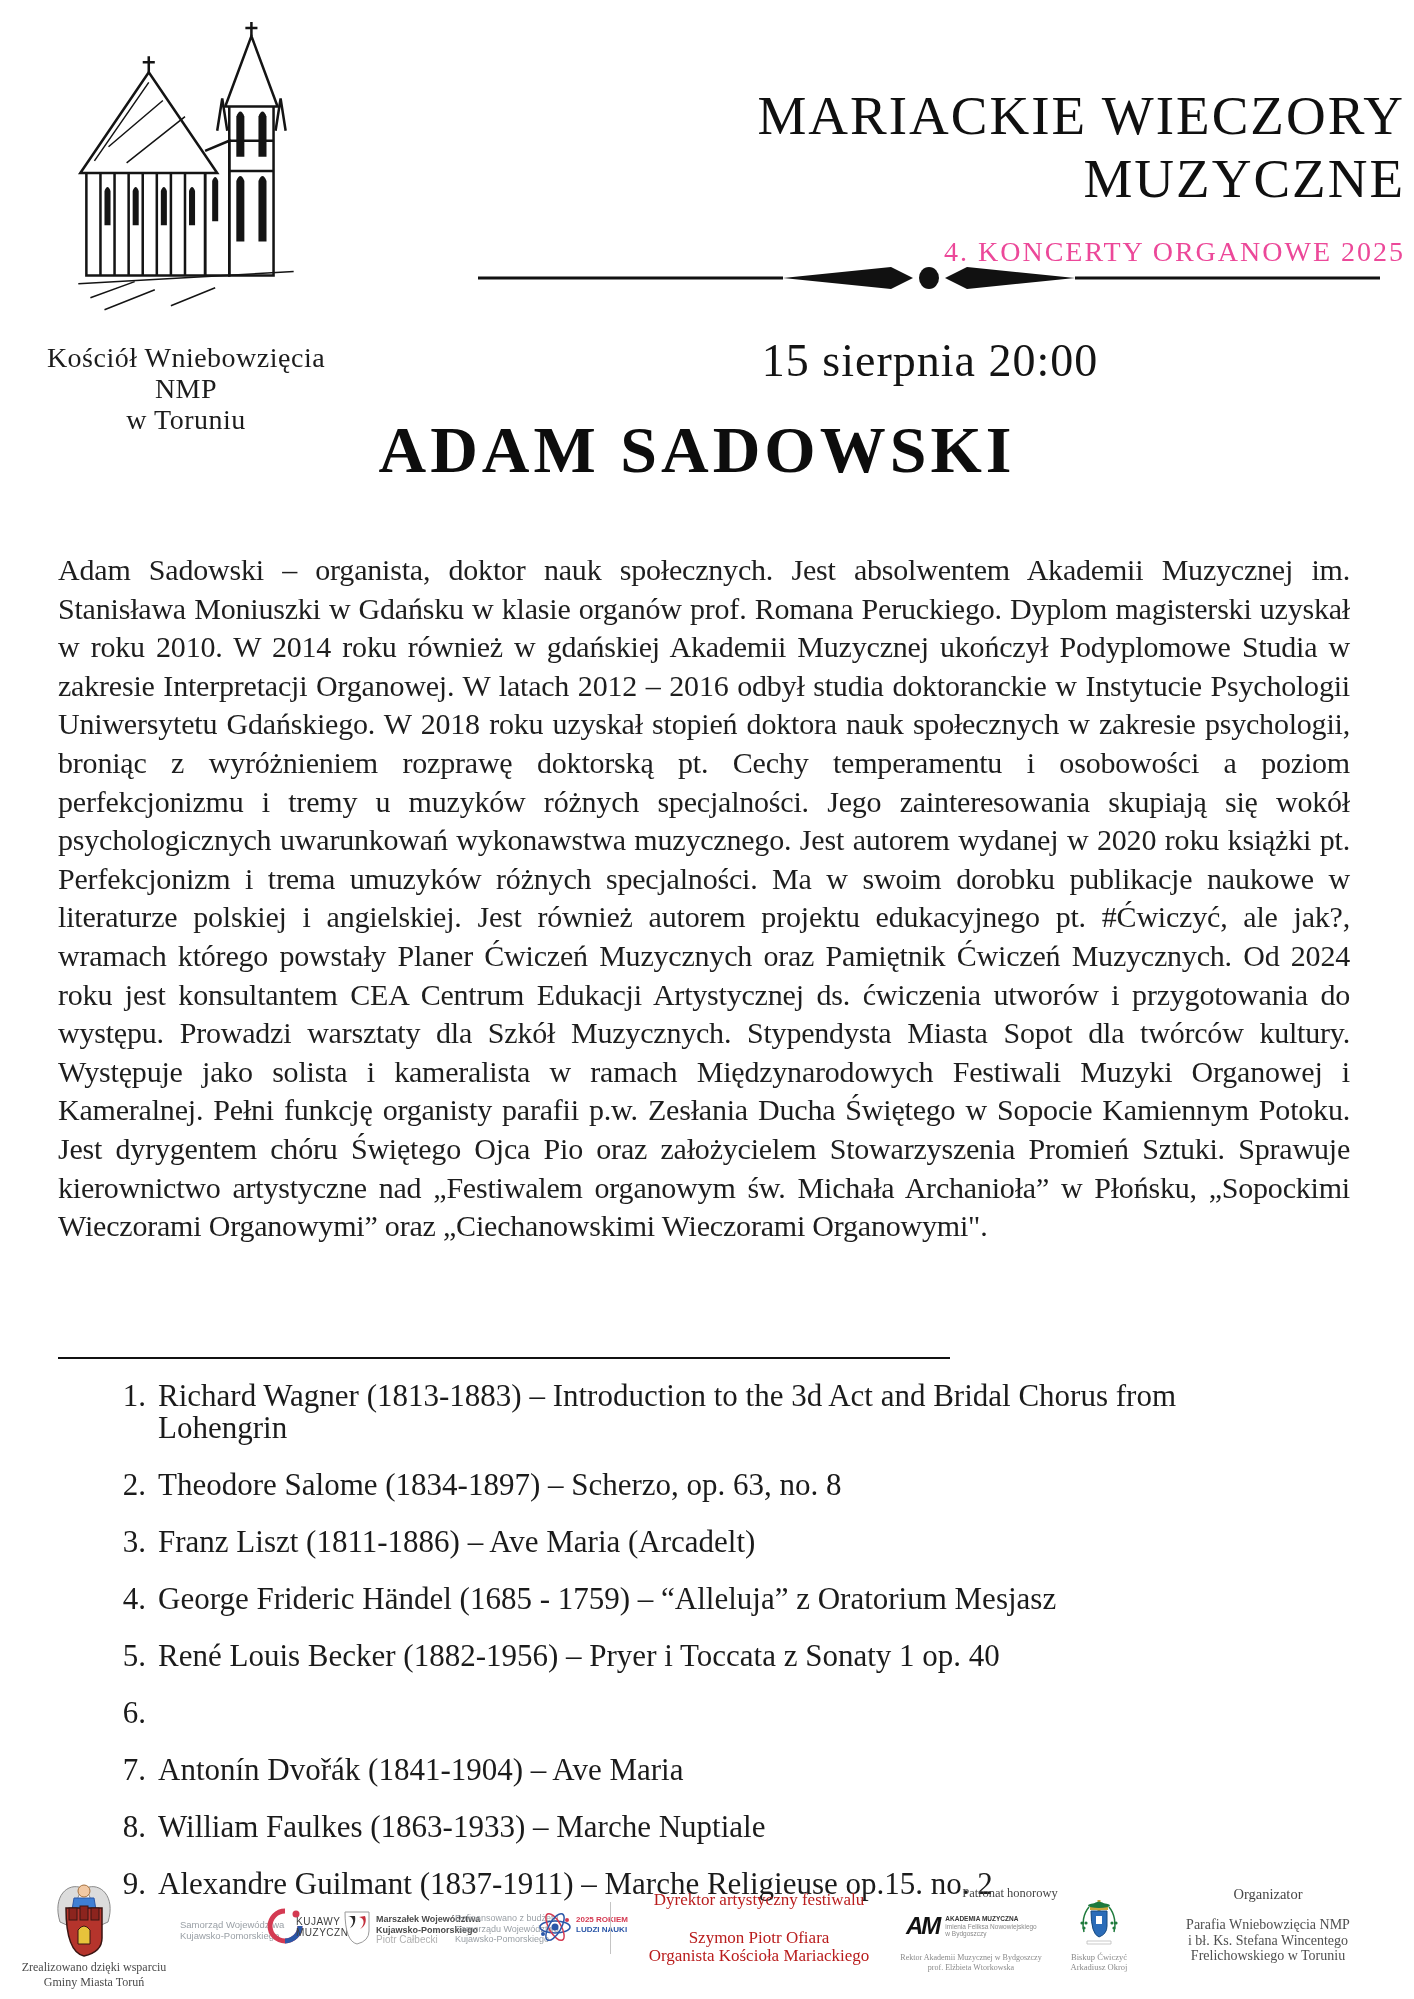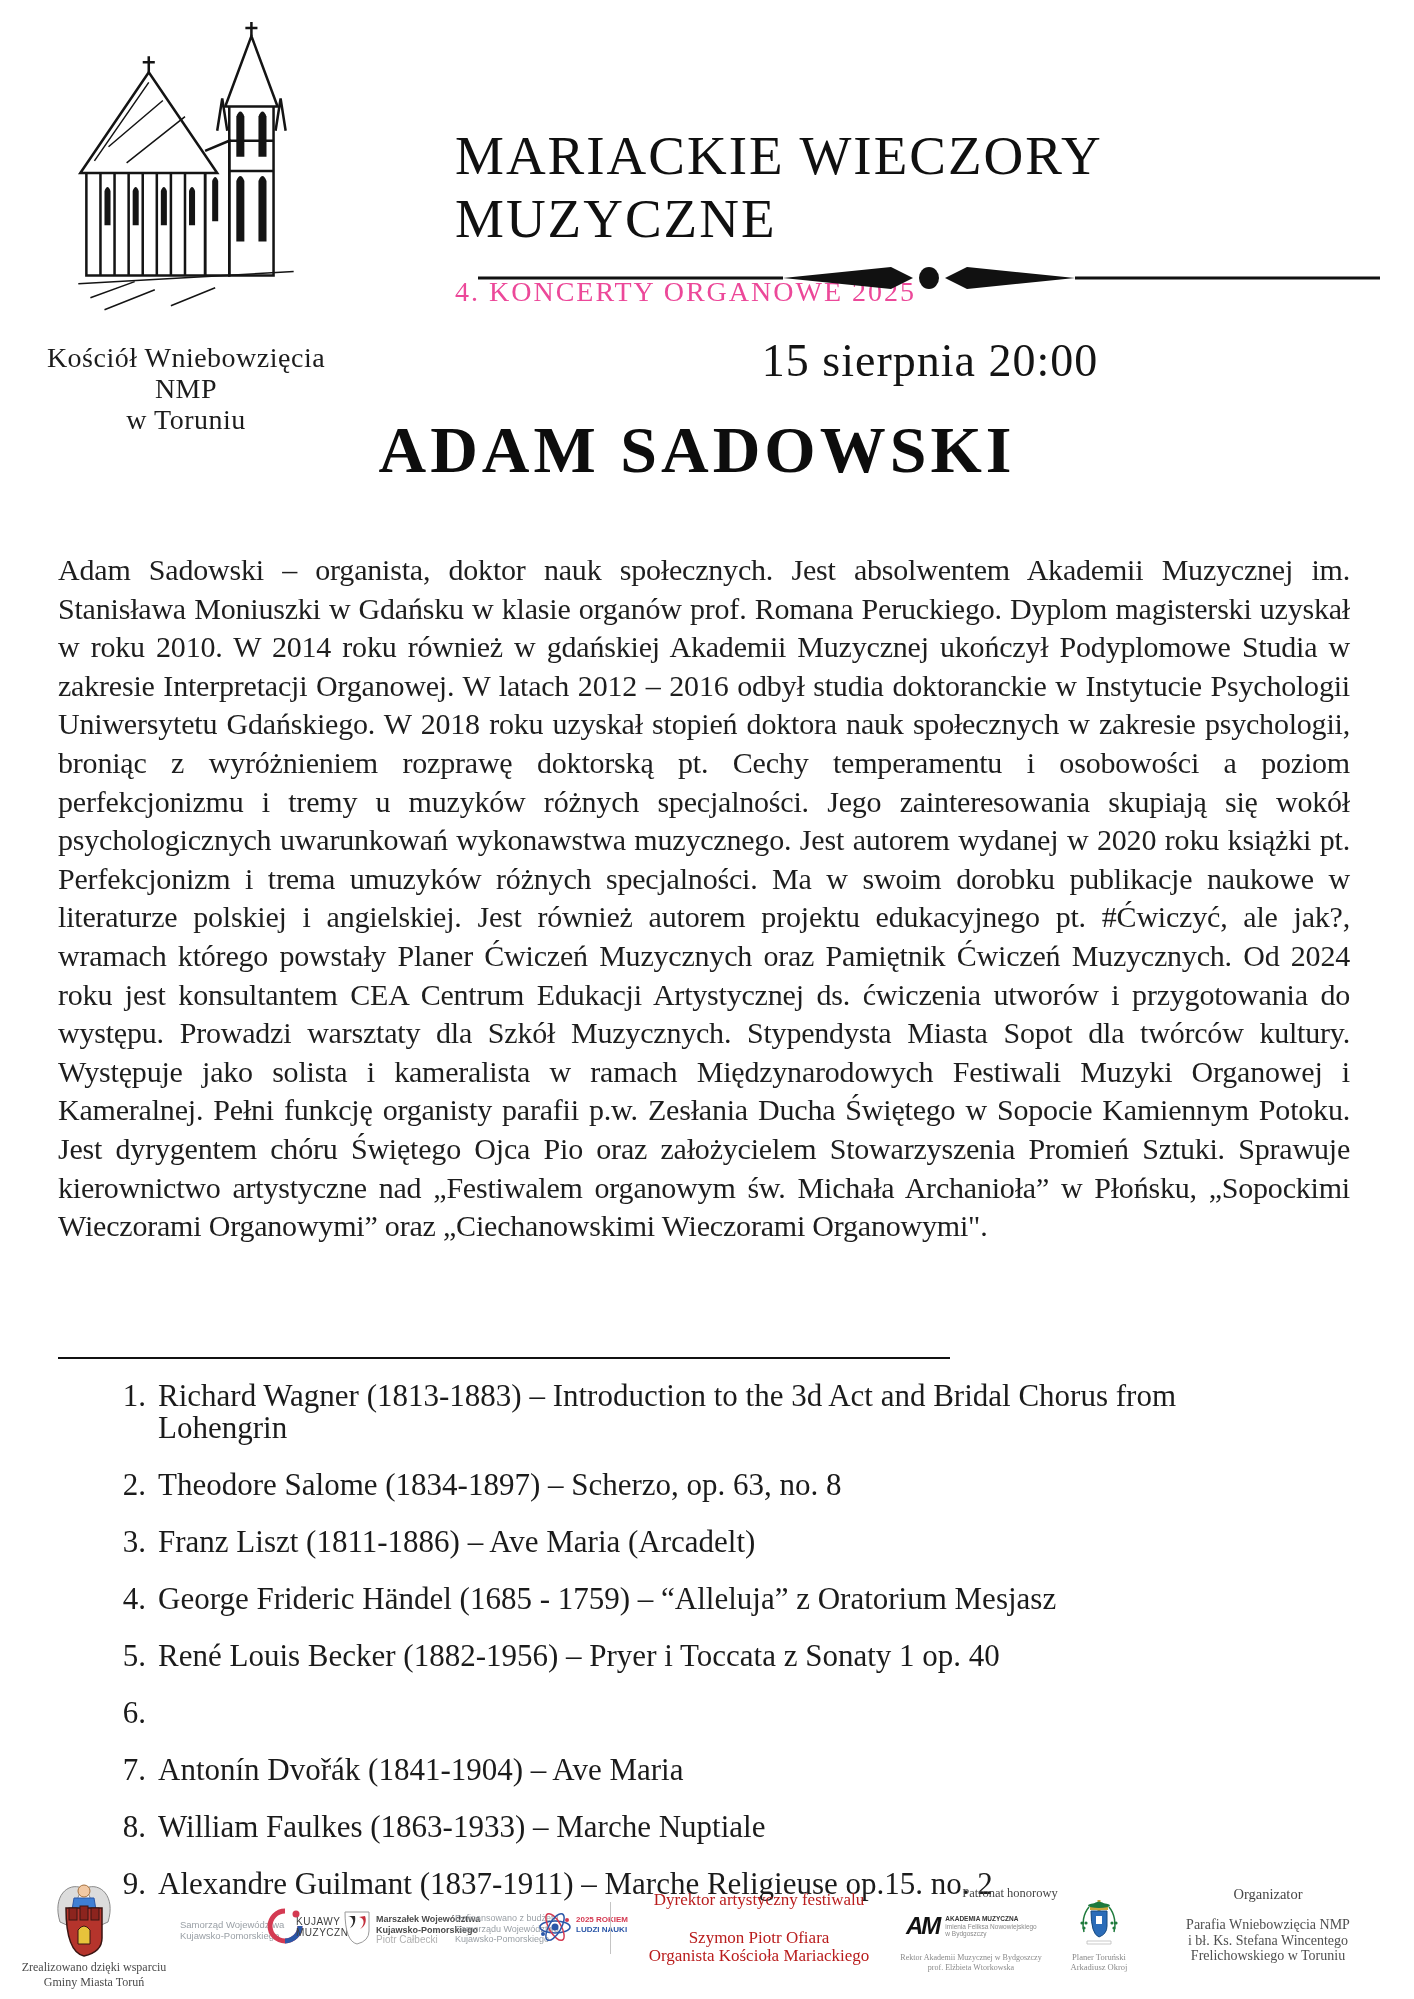--- a/index.html
+++ b/index.html
@@ -6,21 +6,21 @@
   #page{
     position:relative;width:1414px;height:1999px;background:#ffffff;
     margin:0 auto;overflow:hidden;
     font-family:"Liberation Serif", serif;color:#151515;
   }
   .abs{position:absolute;}
   
   .church{left:72px;top:20px;width:228px;height:318px;}
   .venue{left:18px;top:342px;width:336px;text-align:center;
          font-size:28px;line-height:31px;color:#1c1c1c;letter-spacing:.5px;}
-  .title-block{left:455px;top:84px;width:950px;text-align:left;margin-top:40px;}
+  .title-block{left:455px;top:84px;width:950px;text-align:right;}
   .main-title{font-size:55px;letter-spacing:2px;color:#101010;font-weight:400;}
   .sub-title{margin-top:26px;font-size:28px;letter-spacing:2px;color:#ec4899;}
   .ornament{left:478px;top:262px;width:902px;height:32px;}
   .date-line{left:455px;top:334px;width:950px;text-align:center;
              font-size:46px;color:#141414;letter-spacing:1px;}
   .artist{left:0;top:412px;width:1394px;text-align:center;
           font-family:Liberation Serif, serif;font-weight:700;
           font-size:66px;letter-spacing:4px;color:#0d0d0d;}
   
   .bio{left:58px;top:551px;width:1292px;font-size:30px;line-height:38.6px;
@@ -276,21 +276,21 @@
       <circle cx="11" cy="25" r="1.6" fill="#1e7a3c"></circle>
     <circle cx="9" cy="30" r="1.6" fill="#1e7a3c"></circle>
     <circle cx="37" cy="25" r="1.6" fill="#1e7a3c"></circle>
       <circle cx="41" cy="25" r="1.6" fill="#1e7a3c"></circle>
     <circle cx="39" cy="30" r="1.6" fill="#1e7a3c"></circle>
     <path d="M16 13 H32 V28 Q32 36 24 39 Q16 36 16 13 Z" fill="#2b6cb8" stroke="#164a80" stroke-width="1"></path>
     <rect x="21" y="18" width="6" height="8" fill="#ffffff"></rect>
     <path d="M12 43 H36 V46 H12 Z" fill="#ffffff" stroke="#bbb" stroke-width="0.8"></path>
   </svg>
   <div class="abs f-bishop-txt">
-    <div>Planer Toruński</div>
+    <div>Biskup Ćwiczyć</div>
     <div>Arkadiusz Okroj</div>
   </div>
 
   <div class="abs f-organizator">Organizator</div>
   <div class="abs f-parafia">
     <div>Parafia Wniebowzięcia NMP</div>
     <div>i bł. Ks. Stefana Wincentego</div>
     <div>Frelichowskiego w Toruniu</div>
   </div>
 

